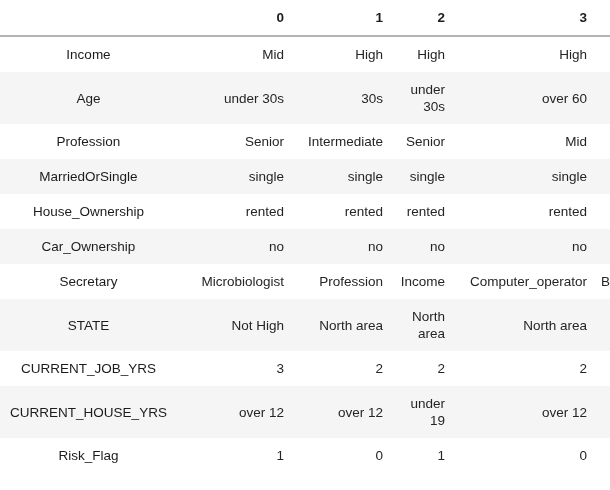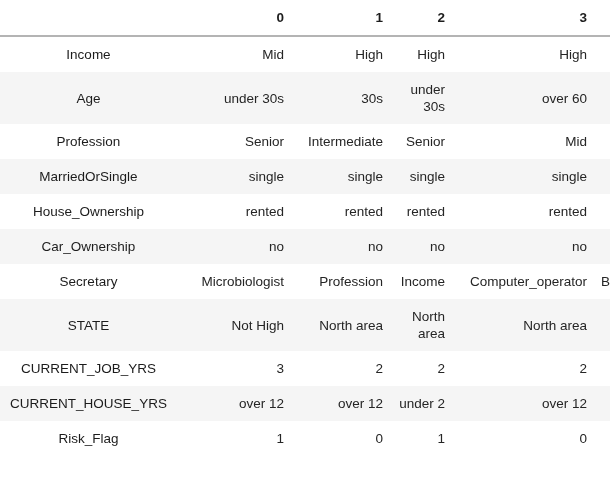--- a/index.html
+++ b/index.html
@@ -155,21 +155,21 @@
           <td>3</td>
           <td>2</td>
           <td>2</td>
           <td>2</td>
           <td class="overflow-cell"></td>
         </tr>
         <tr>
           <th>CURRENT_HOUSE_YRS</th>
           <td>over 12</td>
           <td>over 12</td>
-          <td>under 2</td>
+          <td>under 19</td>
           <td>over 12</td>
           <td class="overflow-cell"></td>
         </tr>
         <tr>
           <th>Risk_Flag</th>
           <td>1</td>
           <td>0</td>
           <td>1</td>
           <td>0</td>
           <td class="overflow-cell"></td>

